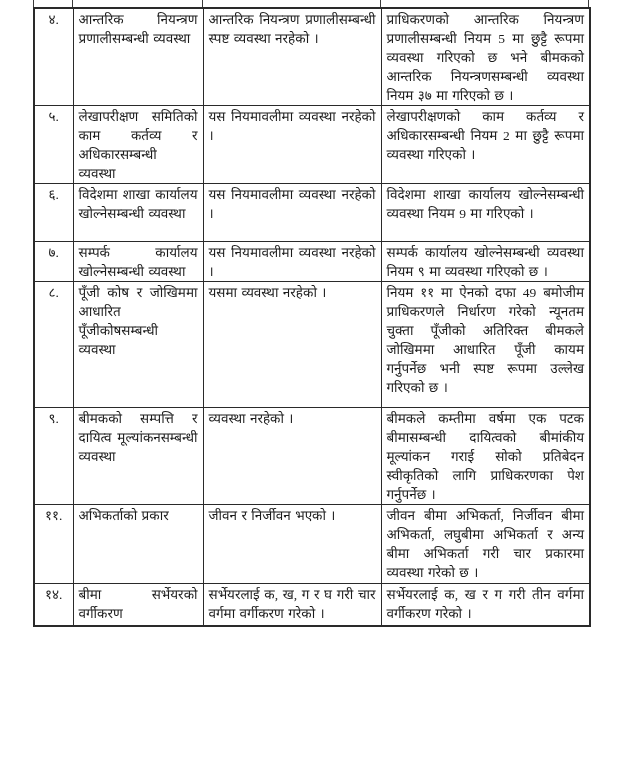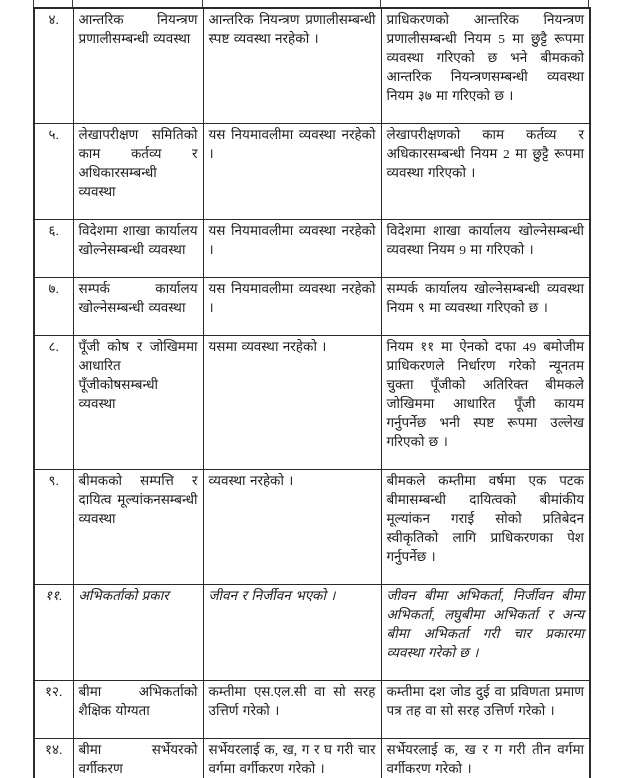--- a/index.html
+++ b/index.html
@@ -30,41 +30,41 @@
   table.cmp col.c-num { width: 39px; }
   table.cmp col.c-subject { width: 130px; }
   table.cmp col.c-old { width: 178px; }
   table.cmp col.c-new { width: 209px; }
 
   table.cmp td {
     border: 1px solid #2a2a2a;
     vertical-align: top;
     font-size: 13.5px;
     line-height: 19px;
-    padding: 1px 5px 18px 5px;
+    padding: 1px 5px 0 5px;
     text-align: justify;
     text-align-last: left;
     word-spacing: 1px;
     overflow: hidden;
   }
   table.cmp td.num {
     text-align: center;
     text-align-last: center;
     padding: 1px 2px;
   }
 
   
   tr.r0  { height: 95px; }
   tr.r1  { height: 60px; }
   tr.r2  { height: 58px; }
   tr.r3  { height: 38px; }
   tr.r4  { height: 126px; }
   tr.r5  { height: 93px; }
   tr.r6  { height: 60px; }
-  tr.r7  { height: 79px; font-style: italic; }
+  tr.r7  { height: 79px; }
   tr.r8  { height: 57px; }
   tr.r9  { height: 38px; }
   tr.r10 { height: 42px; }
 </style>
 </head>
 <body>
 
 <div class="page">
 
   <div class="top-stub stub-0"></div>
@@ -116,26 +116,20 @@
         <td>बीमकको सम्पत्ति र दायित्व मूल्यांकनसम्बन्धी व्यवस्था</td>
         <td>व्यवस्था नरहेको ।</td>
         <td>बीमकले कम्तीमा वर्षमा एक पटक बीमासम्बन्धी दायित्वको बीमांकीय मूल्यांकन गराई सोको प्रतिबेदन स्वीकृतिको लागि प्राधिकरणका पेश गर्नुपर्नेछ ।</td>
       </tr>
       <tr class="r7">
         <td class="num">११.</td>
         <td>अभिकर्ताको प्रकार</td>
         <td>जीवन र निर्जीवन भएको ।</td>
         <td>जीवन बीमा अभिकर्ता, निर्जीवन बीमा अभिकर्ता, लघुबीमा अभिकर्ता र अन्य बीमा अभिकर्ता गरी चार प्रकारमा व्यवस्था गरेको छ ।</td>
       </tr>
-      <tr class="r8">
-        <td class="num">१२.</td>
-        <td>बीमा अभिकर्ताको शैक्षिक योग्यता</td>
-        <td>कम्तीमा एस.एल.सी वा सो सरह उत्तिर्ण गरेको ।</td>
-        <td>कम्तीमा दश जोड दुई वा प्रविणता प्रमाण पत्र तह वा सो सरह उत्तिर्ण गरेको ।</td>
-      </tr>
       <tr class="r10">
         <td class="num">१४.</td>
         <td>बीमा सर्भेयरको वर्गीकरण</td>
         <td>सर्भेयरलाई क, ख, ग र घ गरी चार वर्गमा वर्गीकरण गरेको ।</td>
         <td>सर्भेयरलाई क, ख र ग गरी तीन वर्गमा वर्गीकरण गरेको ।</td>
       </tr>
     </tbody>
   </table>
 </div>
 

